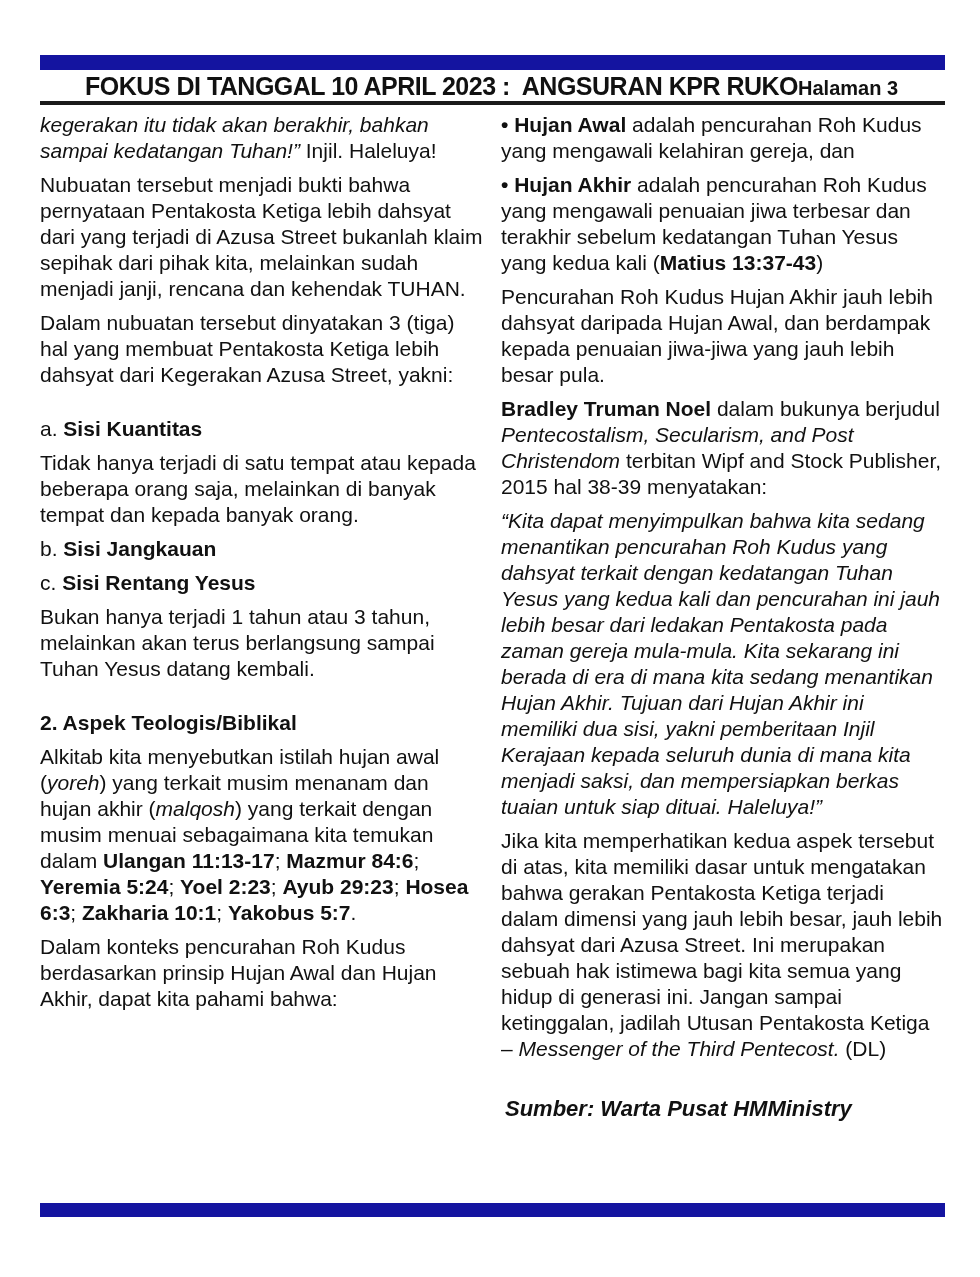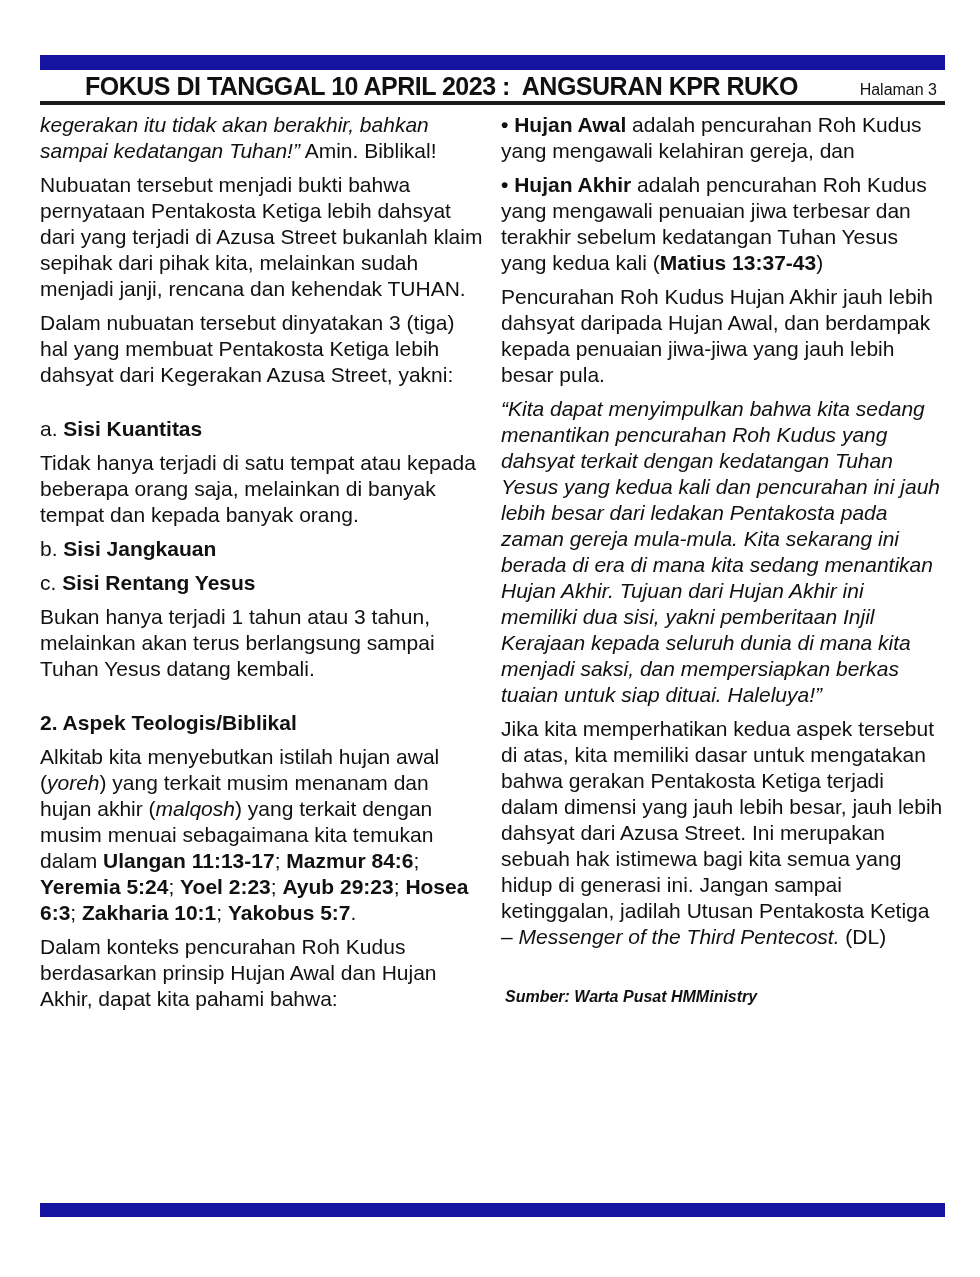--- a/index.html
+++ b/index.html
@@ -10,34 +10,34 @@
     font-family:"Liberation Sans","DejaVu Sans",sans-serif;
     color:#111111;
     overflow:hidden;
   }
   
   .top-bar{
     position:absolute;left:40px;top:55px;width:905px;height:15px;
   }
   .header-row{
     position:absolute;left:40px;top:72px;width:905px;height:28px;
-    display:flex;align-items:baseline;justify-content:space-between;
+    display:flex;align-items:baseline;justify-content:flex-start;
   }
   .header-title{
     padding-left:45px;
     font-weight:bold;
     font-size:25px;
     letter-spacing:-0.5px;
     font-stretch:condensed;
     white-space:pre-wrap;
   }
   .page-number{
-    font-size:16px;
+    font-size:20px;
     padding-right:8px;
-    font-weight:normal;
+    font-weight:bold;
   }
   .header-rule{
     position:absolute;left:40px;top:101px;width:905px;height:4px;background:#1a1a1a;
   }
   
   .content{
     position:absolute;left:40px;top:112px;width:905px;
     display:flex;gap:18px;
   }
   .col{width:443px;}
@@ -45,21 +45,21 @@
     margin:0 0 8px 0;
     font-size:21px;
     line-height:26px;
     text-align:left;
   }
   .gap-top{margin-top:28px;}
   .run-n{font-style:normal;font-weight:normal;}
   .run-b{font-weight:bold;}
   .run-i{font-style:italic;text-align:center;}
   .run-bi{font-weight:bold;font-style:italic;}
-  .source{margin-top:34px;padding-left:4px;font-size:16px;}
+  .source{margin-top:34px;padding-left:4px;font-size:22px;}
   
   .footer-bar{
     position:absolute;left:40px;top:1203px;width:905px;height:14px;
   }
   .footer-notice{
     position:absolute;left:40px;top:1260px;width:905px;
     padding-left:38px;box-sizing:border-box;
     font-weight:bold;font-size:24px;letter-spacing:-0.3px;
     font-stretch:condensed;
     margin-top:40px;
@@ -74,36 +74,37 @@
 
   <div class="header-row">
     <div class="header-title">FOKUS DI TANGGAL 10 APRIL 2023 :  ANGSURAN KPR RUKO</div>
     <div class="page-number">Halaman 3</div>
   </div>
 
   <div class="header-rule"></div>
 
   <div class="content">
     <div class="col">
-        <p class="block"><span class="run-i">kegerakan itu tidak akan berakhir, bahkan sampai kedatangan Tuhan!”</span><span class="run-n"> Amin. Biblikal!</span></p>
+        <p class="block"><span class="run-i">kegerakan itu tidak akan berakhir, bahkan sampai kedatangan Tuhan!”</span><span class="run-n"> Injil. Haleluya!</span></p>
         <p class="block"><span class="run-n">Nubuatan tersebut menjadi bukti bahwa pernyataan Pentakosta Ketiga lebih dahsyat dari yang terjadi di Azusa Street bukanlah klaim sepihak dari pihak kita, melainkan sudah menjadi janji, rencana dan kehendak TUHAN.</span></p>
         <p class="block"><span class="run-n">Dalam nubuatan tersebut dinyatakan 3 (tiga) hal yang membuat Pentakosta Ketiga lebih dahsyat dari Kegerakan Azusa Street, yakni:</span></p>
         <p class="block gap-top"><span class="run-n">a. </span><span class="run-b">Sisi Kuantitas</span></p>
         <p class="block"><span class="run-n">Tidak hanya terjadi di satu tempat atau kepada beberapa orang saja, melainkan di banyak tempat dan kepada banyak orang.</span></p>
         <p class="block"><span class="run-n">b. </span><span class="run-b">Sisi Jangkauan</span></p>
         <p class="block"><span class="run-n">c. </span><span class="run-b">Sisi Rentang Yesus</span></p>
         <p class="block"><span class="run-n">Bukan hanya terjadi 1 tahun atau 3 tahun, melainkan akan terus berlangsung sampai Tuhan Yesus datang kembali.</span></p>
         <p class="block gap-top"><span class="run-b">2. Aspek Teologis/Biblikal</span></p>
         <p class="block"><span class="run-n">Alkitab kita menyebutkan istilah hujan awal (</span><span class="run-i">yoreh</span><span class="run-n">) yang terkait musim menanam dan hujan akhir (</span><span class="run-i">malqosh</span><span class="run-n">) yang terkait dengan musim menuai sebagaimana kita temukan dalam </span><span class="run-b">Ulangan 11:13-17</span><span class="run-n">; </span><span class="run-b">Mazmur 84:6</span><span class="run-n">; </span><span class="run-b">Yeremia 5:24</span><span class="run-n">; </span><span class="run-b">Yoel 2:23</span><span class="run-n">; </span><span class="run-b">Ayub 29:23</span><span class="run-n">; </span><span class="run-b">Hosea 6:3</span><span class="run-n">; </span><span class="run-b">Zakharia 10:1</span><span class="run-n">; </span><span class="run-b">Yakobus 5:7</span><span class="run-n">.</span></p>
         <p class="block"><span class="run-n">Dalam konteks pencurahan Roh Kudus berdasarkan prinsip Hujan Awal dan Hujan Akhir, dapat kita pahami bahwa:</span></p>
       </div>
     <div class="col">
         <p class="block"><span class="run-b">• Hujan Awal</span><span class="run-n"> adalah pencurahan Roh Kudus yang mengawali kelahiran gereja, dan</span></p>
         <p class="block"><span class="run-b">• Hujan Akhir</span><span class="run-n"> adalah pencurahan Roh Kudus yang mengawali penuaian jiwa terbesar dan terakhir sebelum kedatangan Tuhan Yesus yang kedua kali (</span><span class="run-b">Matius 13:37-43</span><span class="run-n">)</span></p>
         <p class="block"><span class="run-n">Pencurahan Roh Kudus Hujan Akhir jauh lebih dahsyat daripada Hujan Awal, dan berdampak kepada penuaian jiwa-jiwa yang jauh lebih besar pula.</span></p>
+        <p class="block"><span class="run-b">Bradley Truman Noel</span><span class="run-n"> dalam bukunya berjudul </span><span class="run-i">Pentecostalism, Secularism, and Post Christendom</span><span class="run-n"> terbitan Wipf and Stock Publisher, 2015 hal 38-39 menyatakan:</span></p>
         <p class="block"><span class="run-i">“Kita dapat menyimpulkan bahwa kita sedang menantikan pencurahan Roh Kudus yang dahsyat terkait dengan kedatangan Tuhan Yesus yang kedua kali dan pencurahan ini jauh lebih besar dari ledakan Pentakosta pada zaman gereja mula-mula. Kita sekarang ini berada di era di mana kita sedang menantikan Hujan Akhir. Tujuan dari Hujan Akhir ini memiliki dua sisi, yakni pemberitaan Injil Kerajaan kepada seluruh dunia di mana kita menjadi saksi, dan mempersiapkan berkas tuaian untuk siap dituai. Haleluya!”</span></p>
         <p class="block"><span class="run-n">Jika kita memperhatikan kedua aspek tersebut di atas, kita memiliki dasar untuk mengatakan bahwa gerakan Pentakosta Ketiga terjadi dalam dimensi yang jauh lebih besar, jauh lebih dahsyat dari Azusa Street. Ini merupakan sebuah hak istimewa bagi kita semua yang hidup di generasi ini. Jangan sampai ketinggalan, jadilah Utusan Pentakosta Ketiga – </span><span class="run-i">Messenger of the Third Pentecost.</span><span class="run-n"> (DL)</span></p>
         <p class="block source"><span class="run-bi">Sumber: Warta Pusat HMMinistry</span></p>
       </div>
   </div>
 
   <div class="footer-bar" style="background: rgb(20, 20, 160);"></div>
 
   <div class="footer-notice">SILAKAN MASUKKAN FORM PERMOHONAN DOA DI KOTAK DOA</div>
 

